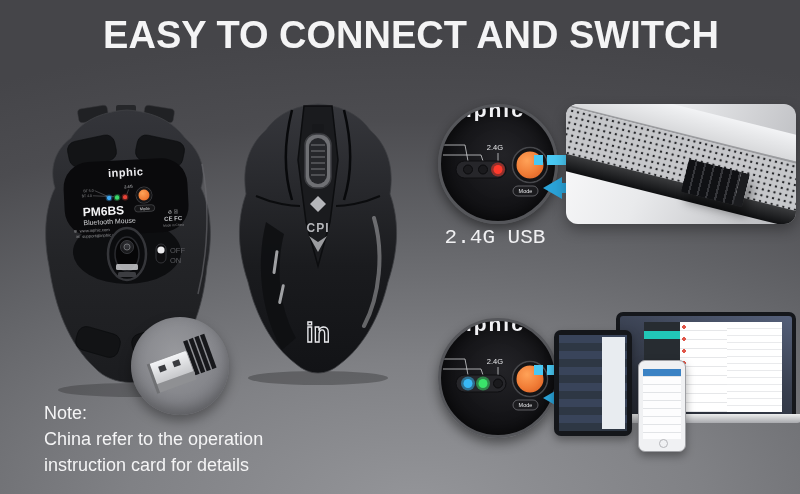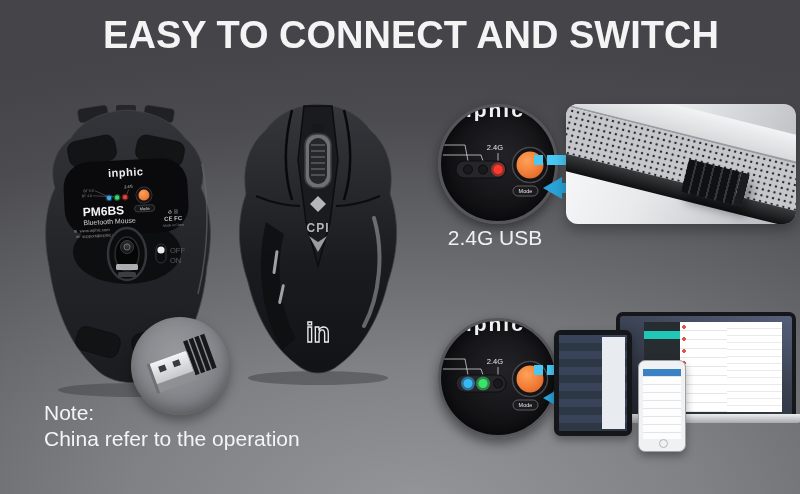--- a/index.html
+++ b/index.html
@@ -17,21 +17,21 @@
   .callout{
     position:absolute;width:114px;height:114px;border-radius:50%;
     border:3px solid #55565a;overflow:hidden;
     background:radial-gradient(circle at 55% 42%, #232327 0%, #141417 55%, #0a0a0c 100%);
     box-shadow:0 5px 12px rgba(0,0,0,.45), inset 0 0 18px rgba(0,0,0,.7);
   }
   .callout-1{left:438px;top:104px;}
   .callout-2{left:438px;top:318px;}
   .caption{
     position:absolute;left:424px;width:142px;text-align:center;
-    font-size:21px;color:#f0f0f2;
+    font-size:21px;color:#f0f0f2;font-family:Liberation Mono, monospace;
   }
   .caption-1{top:226px;}
   .caption-2{top:434px;}
   .arrows{position:absolute;width:62px;height:52px;}
   .arrows-1{left:534px;top:148px;}
   .arrows-2{left:534px;top:358px;}
   .card-usb{
     position:absolute;left:566px;top:104px;width:230px;height:120px;border-radius:12px;overflow:hidden;
     background:linear-gradient(115deg,#fbfbfc 0%, #e9eaec 40%, #b5b6ba 100%);
     box-shadow:0 6px 14px rgba(0,0,0,.3);
@@ -77,21 +77,21 @@
       repeating-linear-gradient(#fdfdfe 0 7px,#e2e4e7 7px 8px);}
   .phone-home{position:absolute;left:50%;bottom:3px;width:7px;height:7px;margin-left:-3.5px;
     border-radius:50%;border:1px solid #b4b5b9;}
   
   .dongle-circle{
     position:absolute;left:131px;top:317px;width:98px;height:98px;border-radius:50%;
     background:radial-gradient(circle at 45% 38%, #98999d 0%, #84858a 55%, #6e6f74 100%);
     box-shadow:0 6px 12px rgba(0,0,0,.35), inset 0 -6px 14px rgba(0,0,0,.25);
   }
   
-  .note{position:absolute;left:44px;top:400px;color:#f4f4f5;font-size:21px;line-height:26px;}
+  .note{position:absolute;left:44px;top:400px;color:#f4f4f5;font-size:18px;line-height:26px;}
   .mouse-svg{position:absolute;}
 </style>
 </head>
 <body>
 
 <div class="canvas">
 
   <svg width="0" height="0" style="position:absolute">
     <defs>
       <radialGradient id="gOrange" cx="40%" cy="35%" r="75%">
@@ -302,15 +302,16 @@
     </div>
     <div class="phone">
       <div class="phone-screen"></div>
       <div class="phone-home"></div>
     </div>
   </div>
 
   <div class="note">
     <div>Note:</div>
     <div>China refer to the operation</div>
+    <div>instruction card for details</div>
   </div>
 
 </div>
 
 </body></html>

